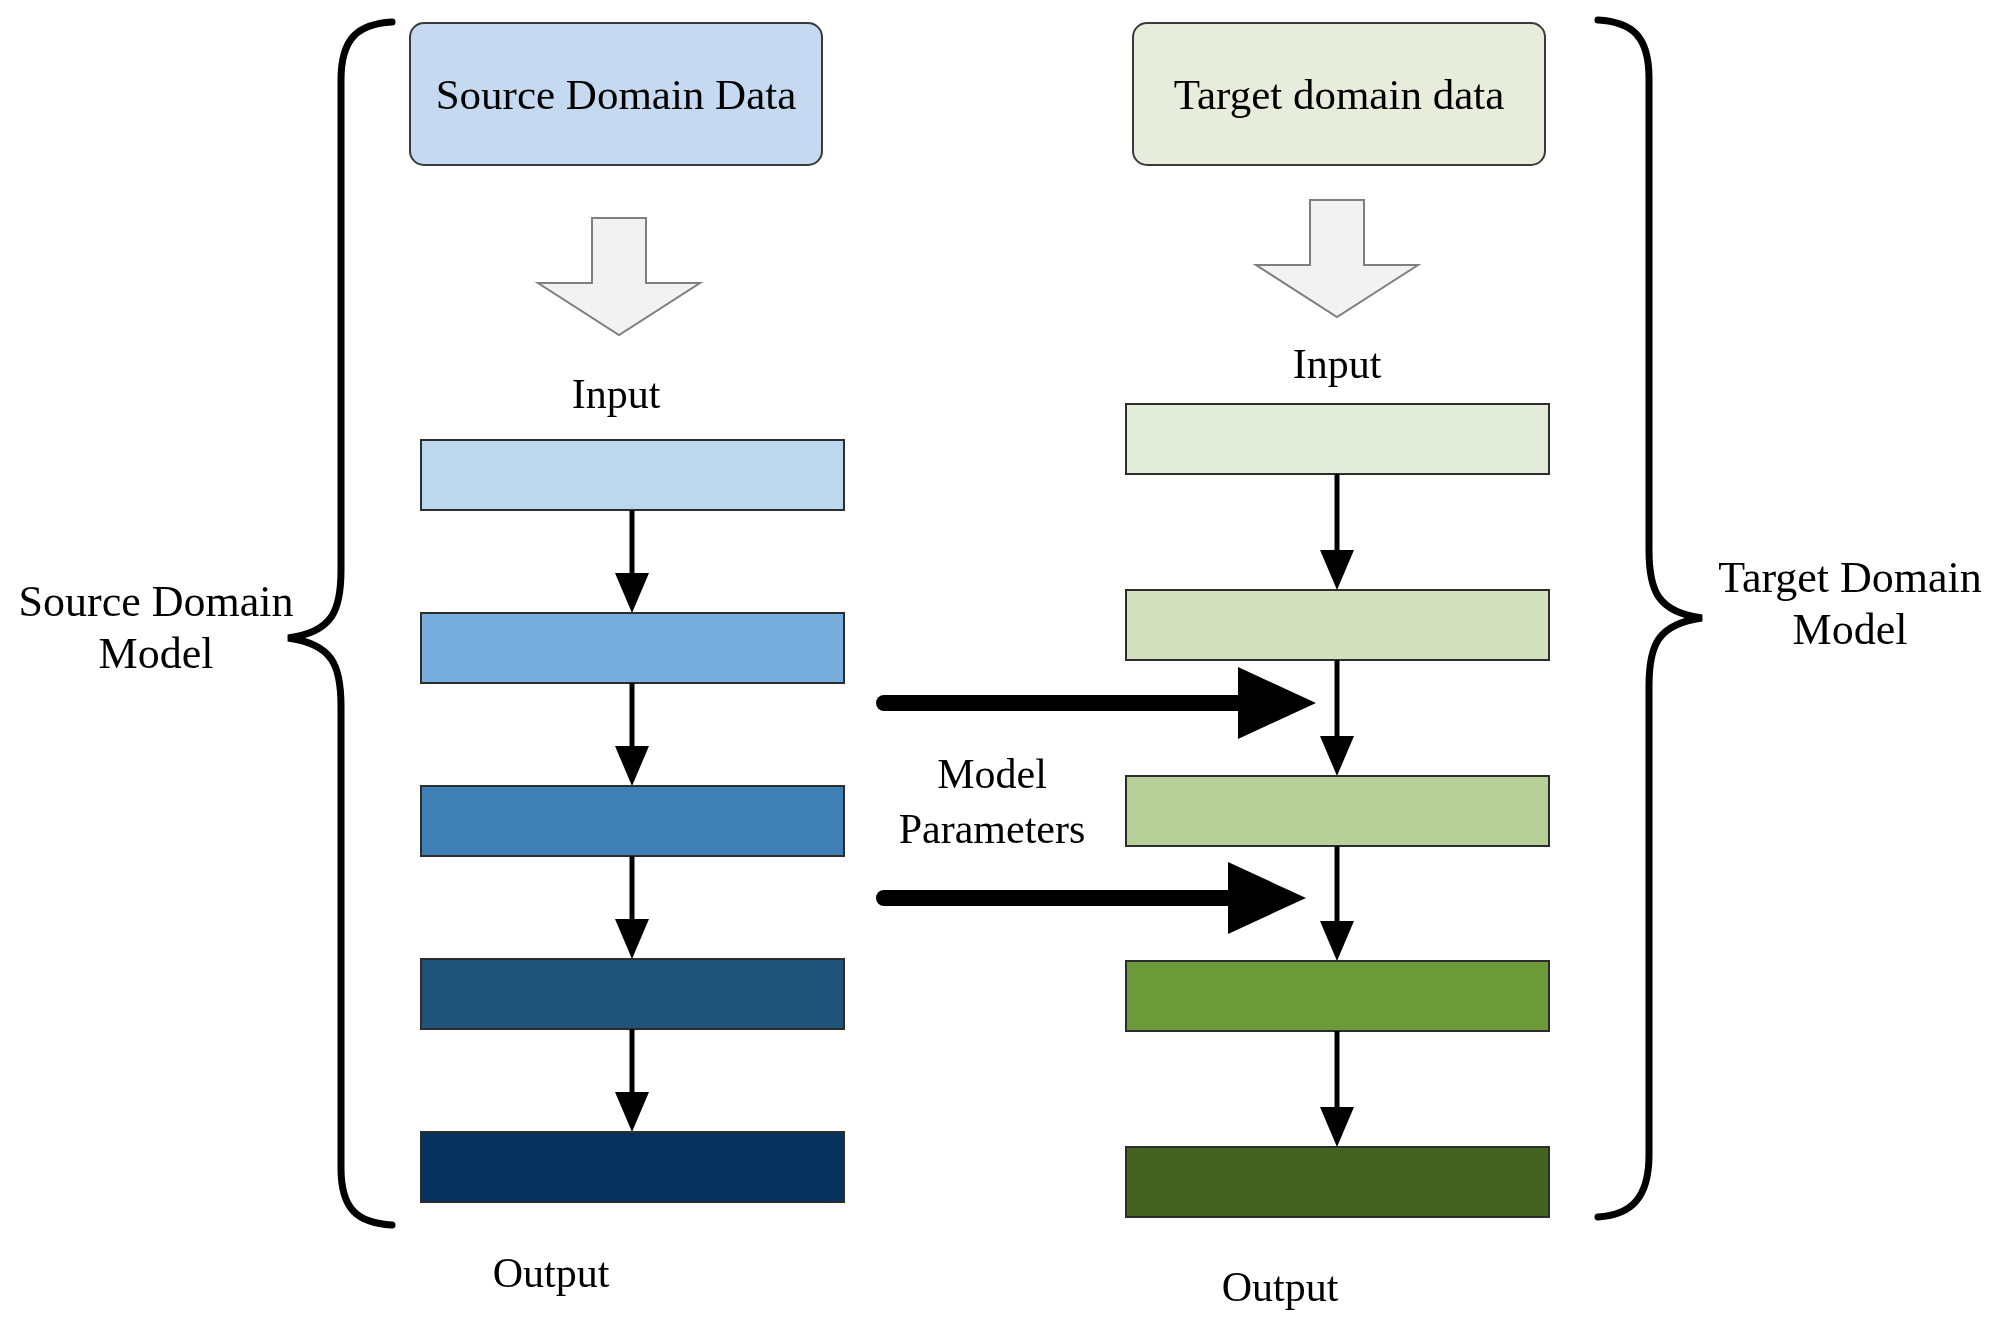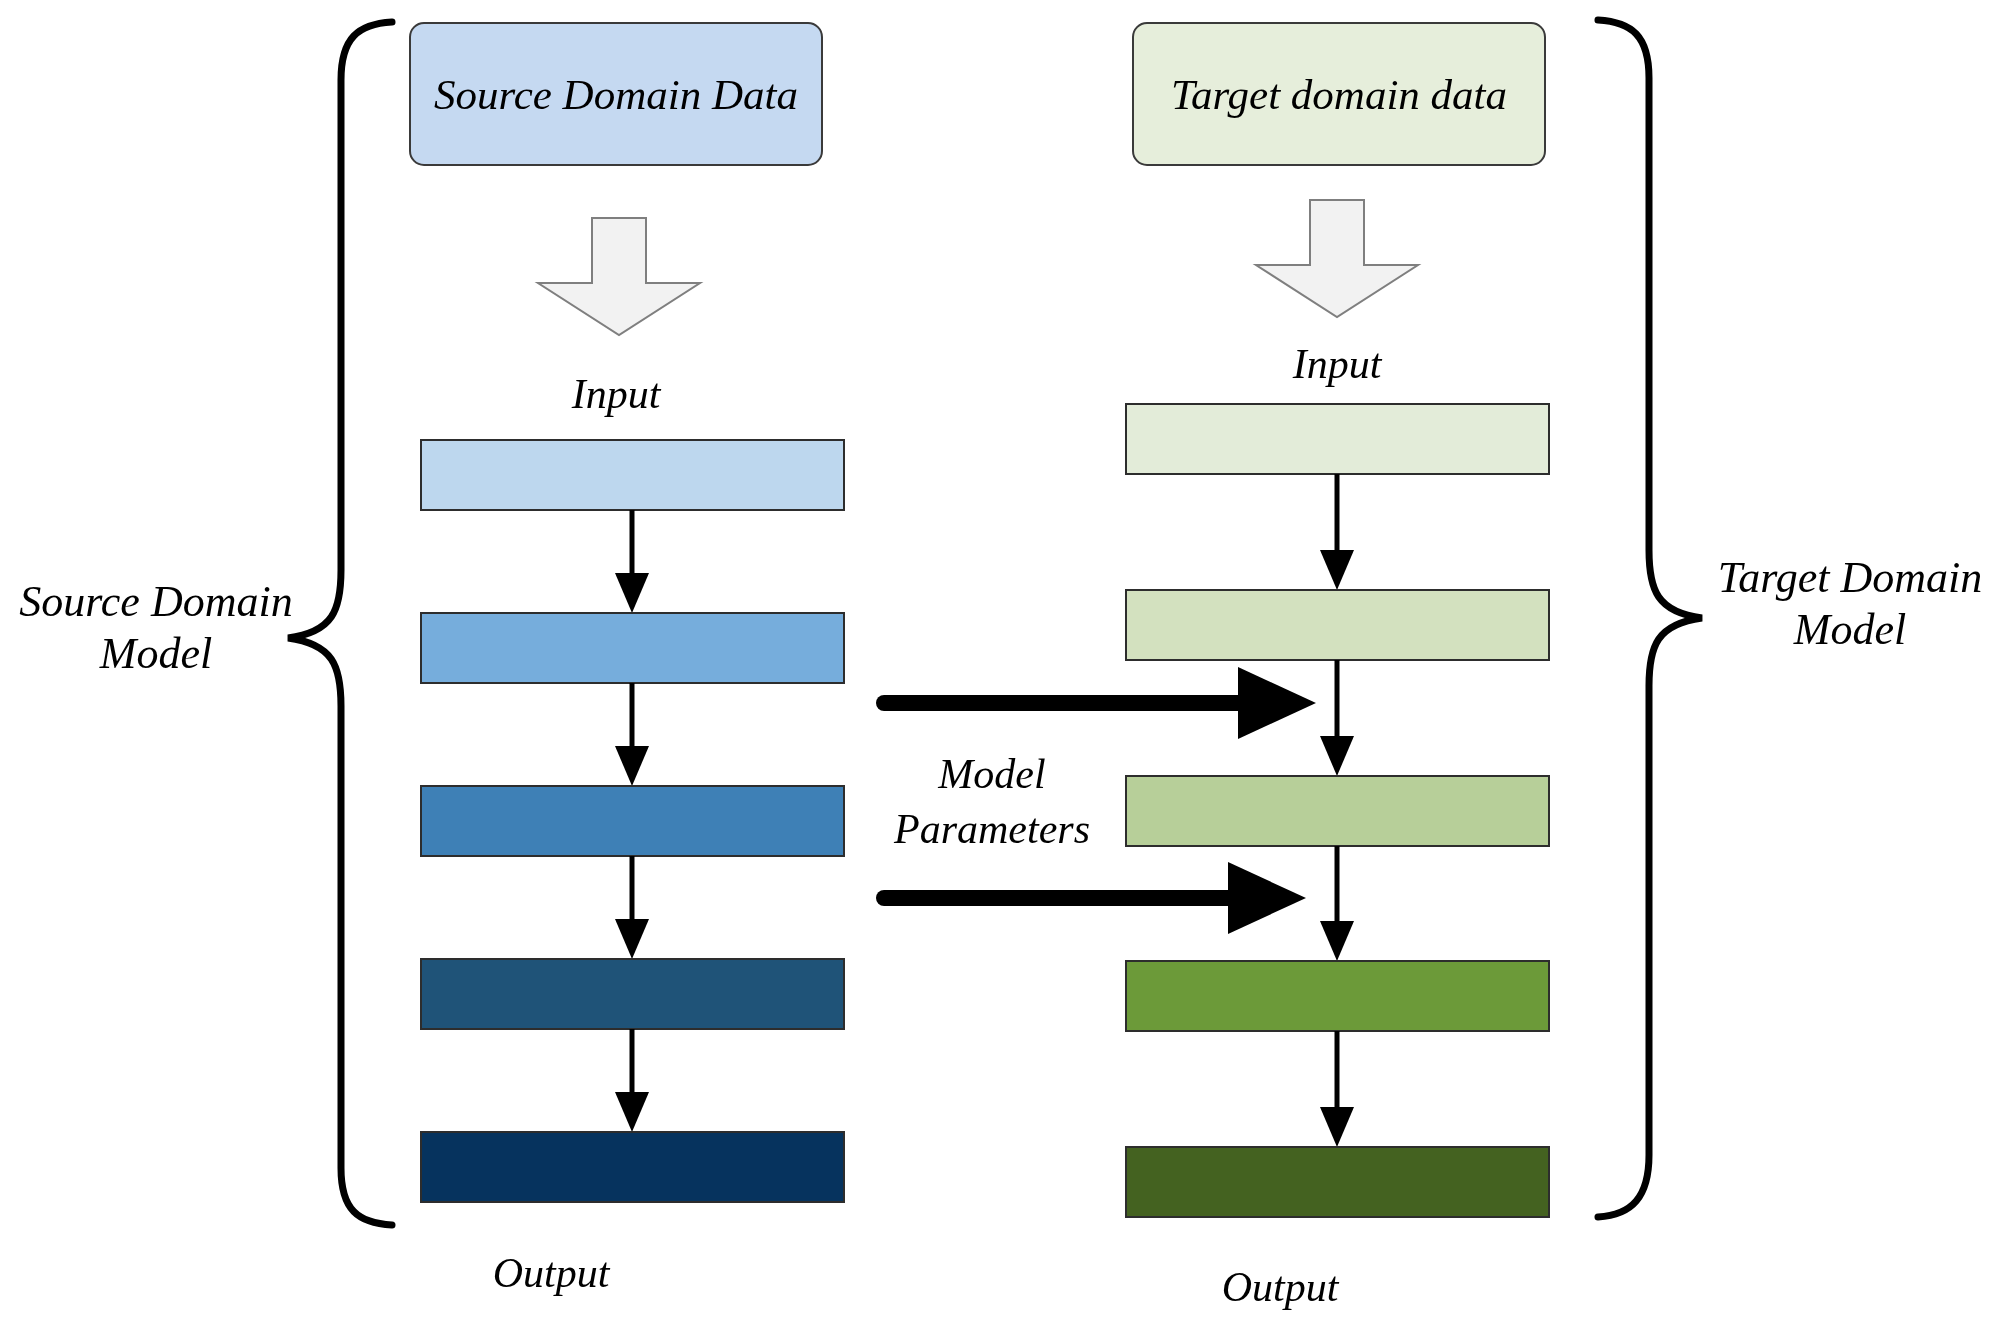--- a/index.html
+++ b/index.html
@@ -1,16 +1,16 @@
 <!DOCTYPE html>
 <html><head>
 <meta charset="utf-8">
 <style>
   html, body { margin: 0; padding: 0; background: #ffffff; }
-  .canvas { width: 2001px; height: 1335px; position: relative; font-style: italic; }
+  .canvas { width: 2001px; height: 1335px; position: relative; }
   svg { display: block; }
   text {
     font-family: "Liberation Serif", "DejaVu Serif", serif;
     fill: #000000;
     text-anchor: middle;
   }
   .lbl      { font-size: 42px; }
   .boxlbl   { font-size: 43px; }
   .sidelbl  { font-size: 44px; }
   .brace {

